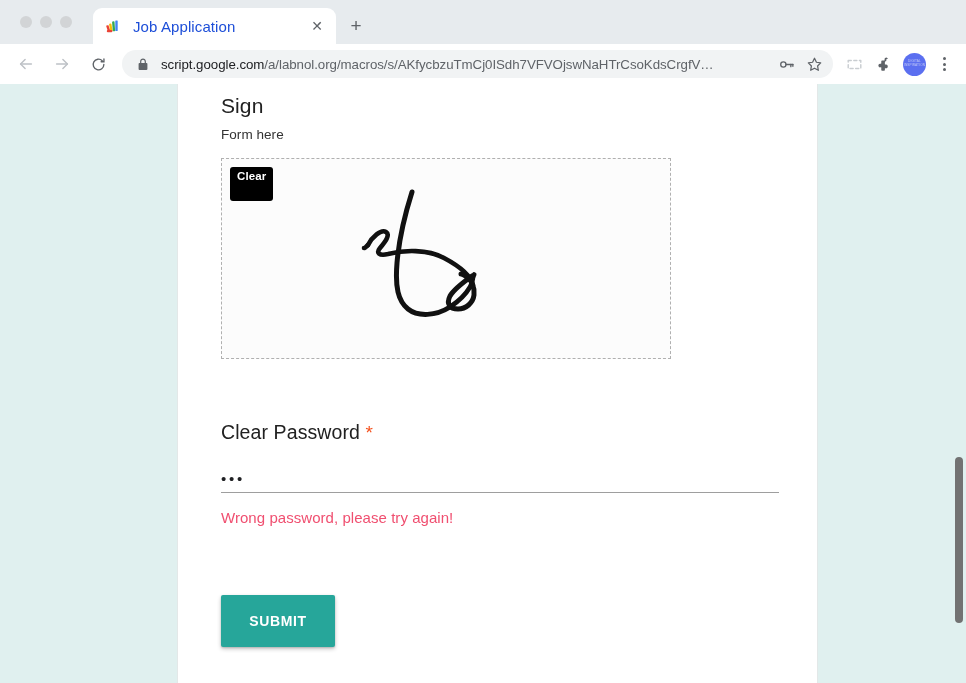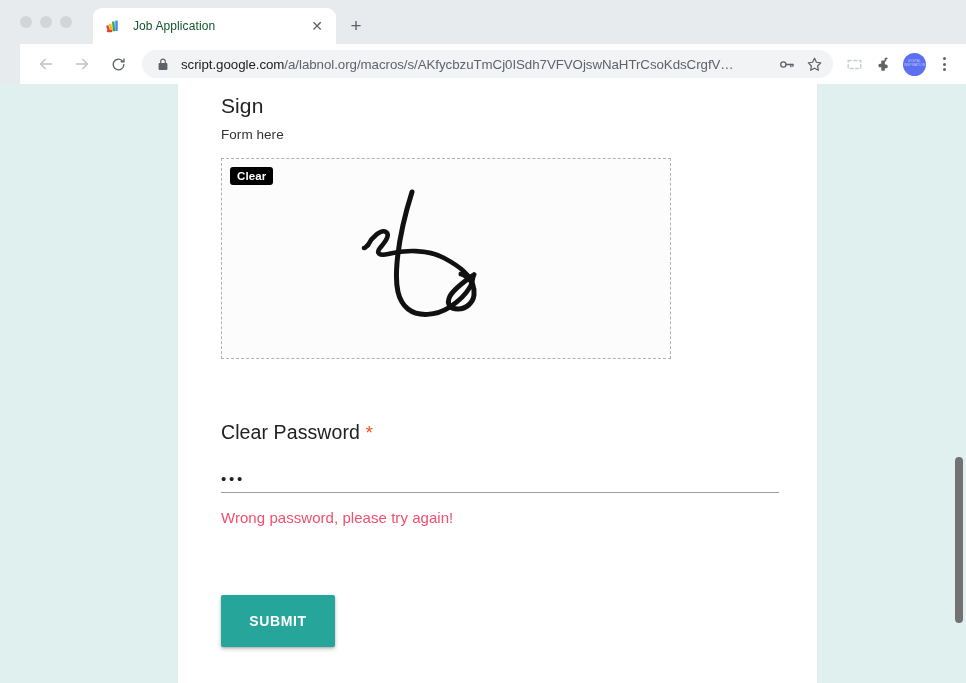--- a/index.html
+++ b/index.html
@@ -54,22 +54,22 @@
     padding: 0 10px 0 12px;
   }
   .tab-favicon {
     width: 17px; height: 17px;
     flex: 0 0 17px;
     margin-right: 11px;
     position: relative;
   }
   .tab-title {
     flex: 1;
-    font-size: 12px;
-    color: #14532d;
+    font-size: 15px;
+    color: #1d4ed8;
     white-space: nowrap;
     overflow: hidden;
     text-overflow: ellipsis;
     letter-spacing: .1px;
   }
   .tab-close {
     width: 18px; height: 18px;
     flex: 0 0 18px;
     display: flex;
     align-items: center;
@@ -93,21 +93,20 @@
   }
 
   .toolbar {
     height: 40px;
     background: #ffffff;
     display: flex;
     align-items: center;
     padding: 0 8px;
     gap: 0;
     position: relative;
-    margin-left: 20px;
   }
   .nav-btn {
     width: 28px; height: 28px;
     display: flex; align-items: center; justify-content: center;
     color: #5f6368;
     flex: 0 0 28px;
     margin: 0 4px;
   }
   .nav-btn.disabled { color: #bdc1c6; }
   .omnibox {
@@ -240,21 +239,21 @@
     position: relative;
   }
   .clear-btn {
     position: absolute;
     left: 8px;
     top: 8px;
     background: #000000;
     color: #ffffff;
     font-size: 11.5px;
     font-weight: bold;
-    padding: 2px 7px 2px 7px;
+    padding: 2px 7px 18px 7px;
     border-radius: 3px;
     line-height: 1.25;
     letter-spacing: .1px;
   }
   .sign-ink {
     position: absolute;
     left: 0; top: 0;
     width: 450px; height: 201px;
     pointer-events: none;
   }

